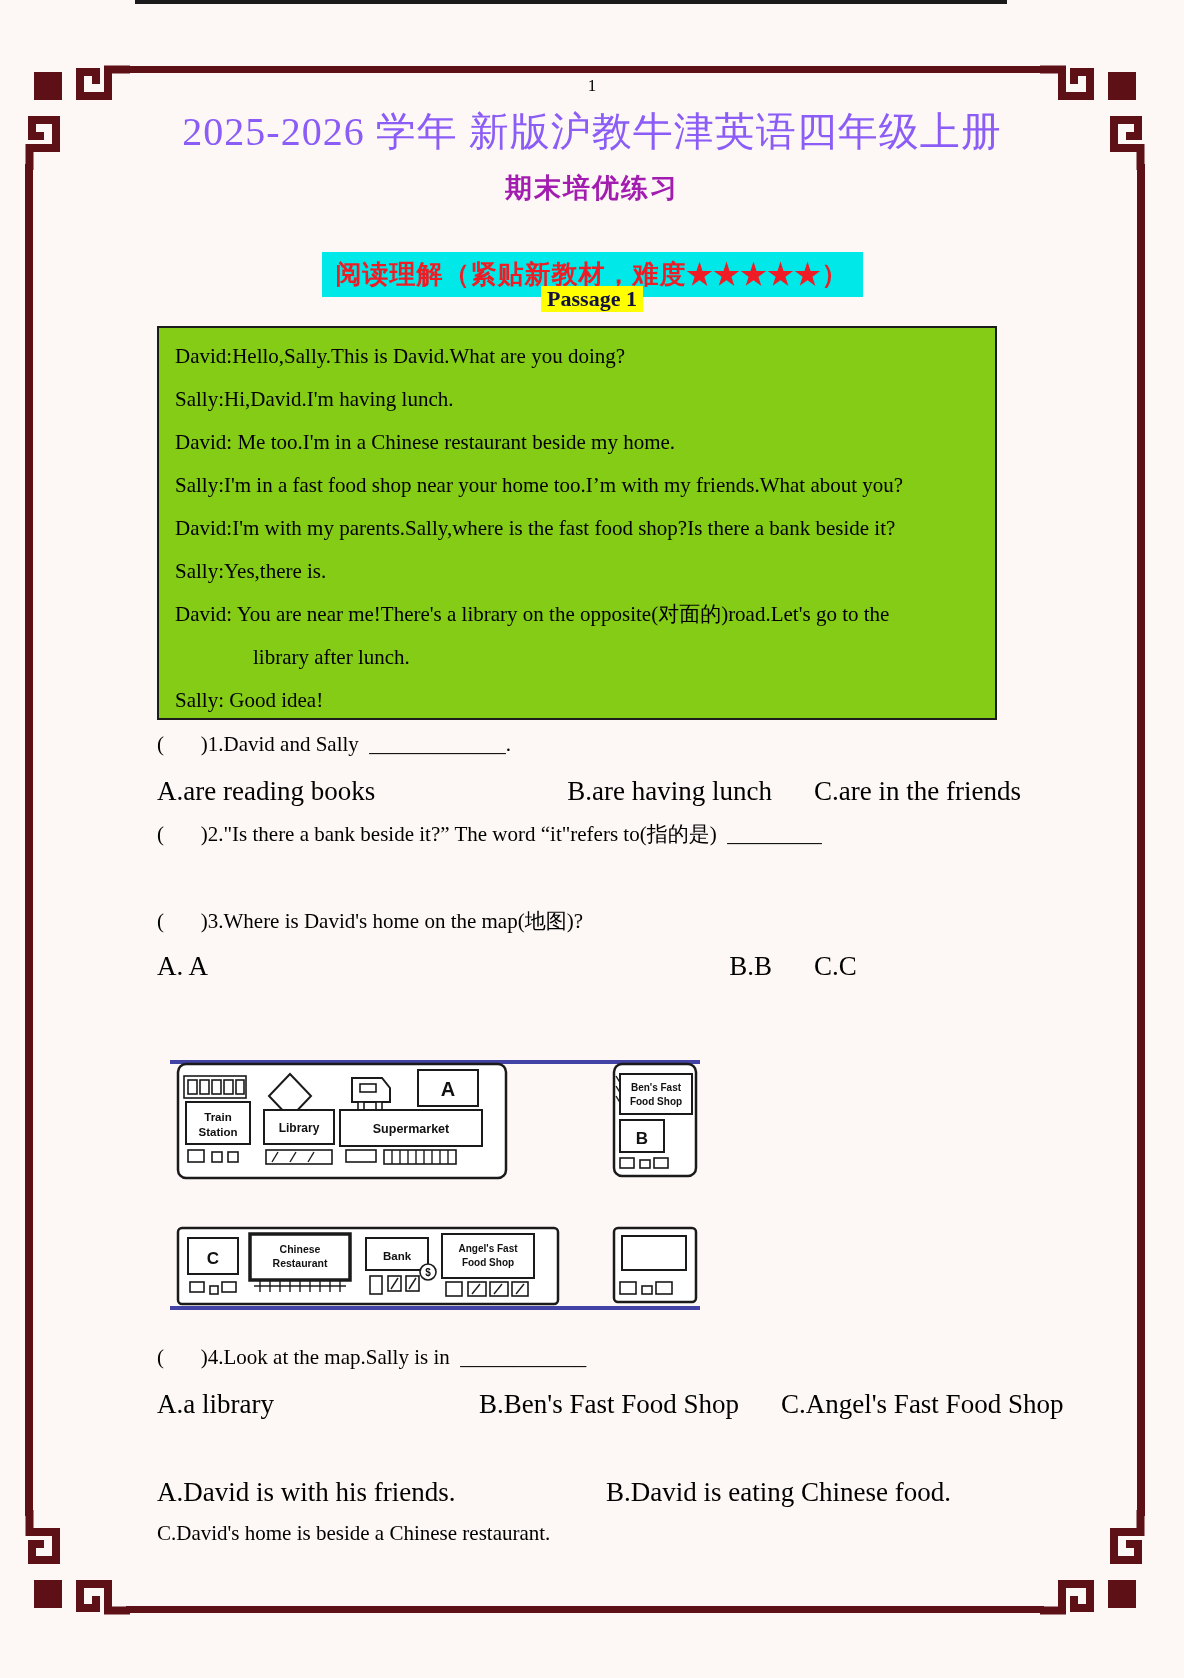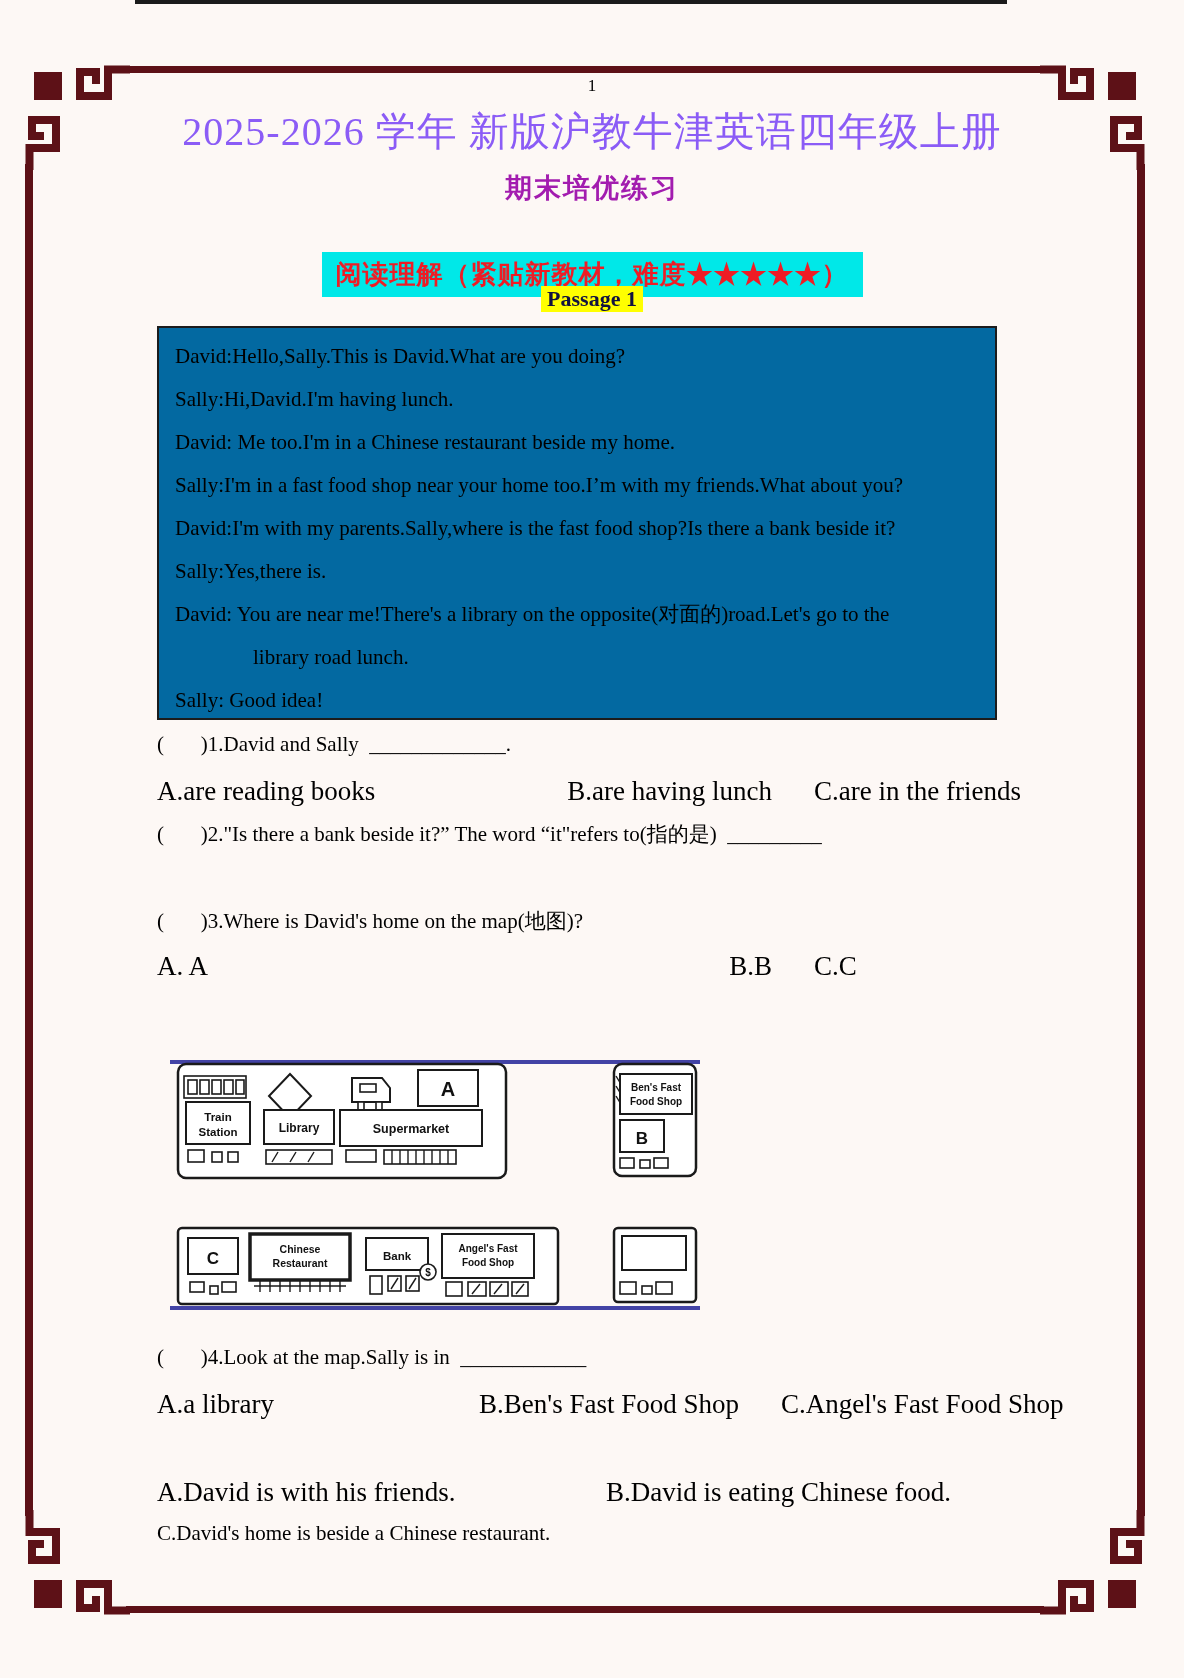--- a/index.html
+++ b/index.html
@@ -35,21 +35,21 @@
   }
   .passage-wrap{ top:286px; }
   .passage{
     display:inline-block; background:#ffff00; color:#121240;
     font-size:22px; font-weight:bold; padding:0 6px;
   }
 
   
   .dialog{
     position:absolute; left:157px; top:326px; width:840px; height:394px;
-    border:2px solid #1c1c1c; background:#0369a1; box-sizing:border-box;
+    border:2px solid #1c1c1c; background:#84cc16; box-sizing:border-box;
     padding:7px 16px 0 16px; font-size:21px;
   }
   .dline{ line-height:43px; white-space:nowrap; }
   .dline.indent{ padding-left:78px; }
 
   
   .q{ position:absolute; left:157px; right:40px; font-size:21px; white-space:nowrap; }
   .opts{ position:absolute; left:157px; right:40px; display:flex; font-size:27px; white-space:nowrap;gap:42px; }
   .opts .o1{ display:inline-block; width:292px; }
   .opts .o2{ display:inline-block; width:281px;text-align:right; }
@@ -111,21 +111,21 @@
   </div>
 
   <div class="dialog">
     <div class="dline">David:Hello,Sally.This is David.What are you doing?</div>
     <div class="dline">Sally:Hi,David.I'm having lunch.</div>
     <div class="dline">David: Me too.I'm in a Chinese restaurant beside my home.</div>
     <div class="dline">Sally:I'm in a fast food shop near your home too.I’m with my friends.What about you?</div>
     <div class="dline">David:I'm with my parents.Sally,where is the fast food shop?Is there a bank beside it?</div>
     <div class="dline">Sally:Yes,there is.</div>
     <div class="dline">David: You are near me!There's a library on the opposite(对面的)road.Let's go to the</div>
-    <div class="dline indent">library road lunch.</div>
+    <div class="dline indent">library after lunch.</div>
     <div class="dline">Sally: Good idea!</div>
   </div>
 
   <div class="q" style="top:732px">(&nbsp;&nbsp;&nbsp;&nbsp;&nbsp;&nbsp;&nbsp;)1.David and Sally &nbsp;_____________.</div>
   <div class="opts" style="top:776px">
     <span class="o1">A.are reading books</span>
     <span class="o2">B.are having lunch</span>
     <span class="o3">C.are in the friends</span>
   </div>
 

